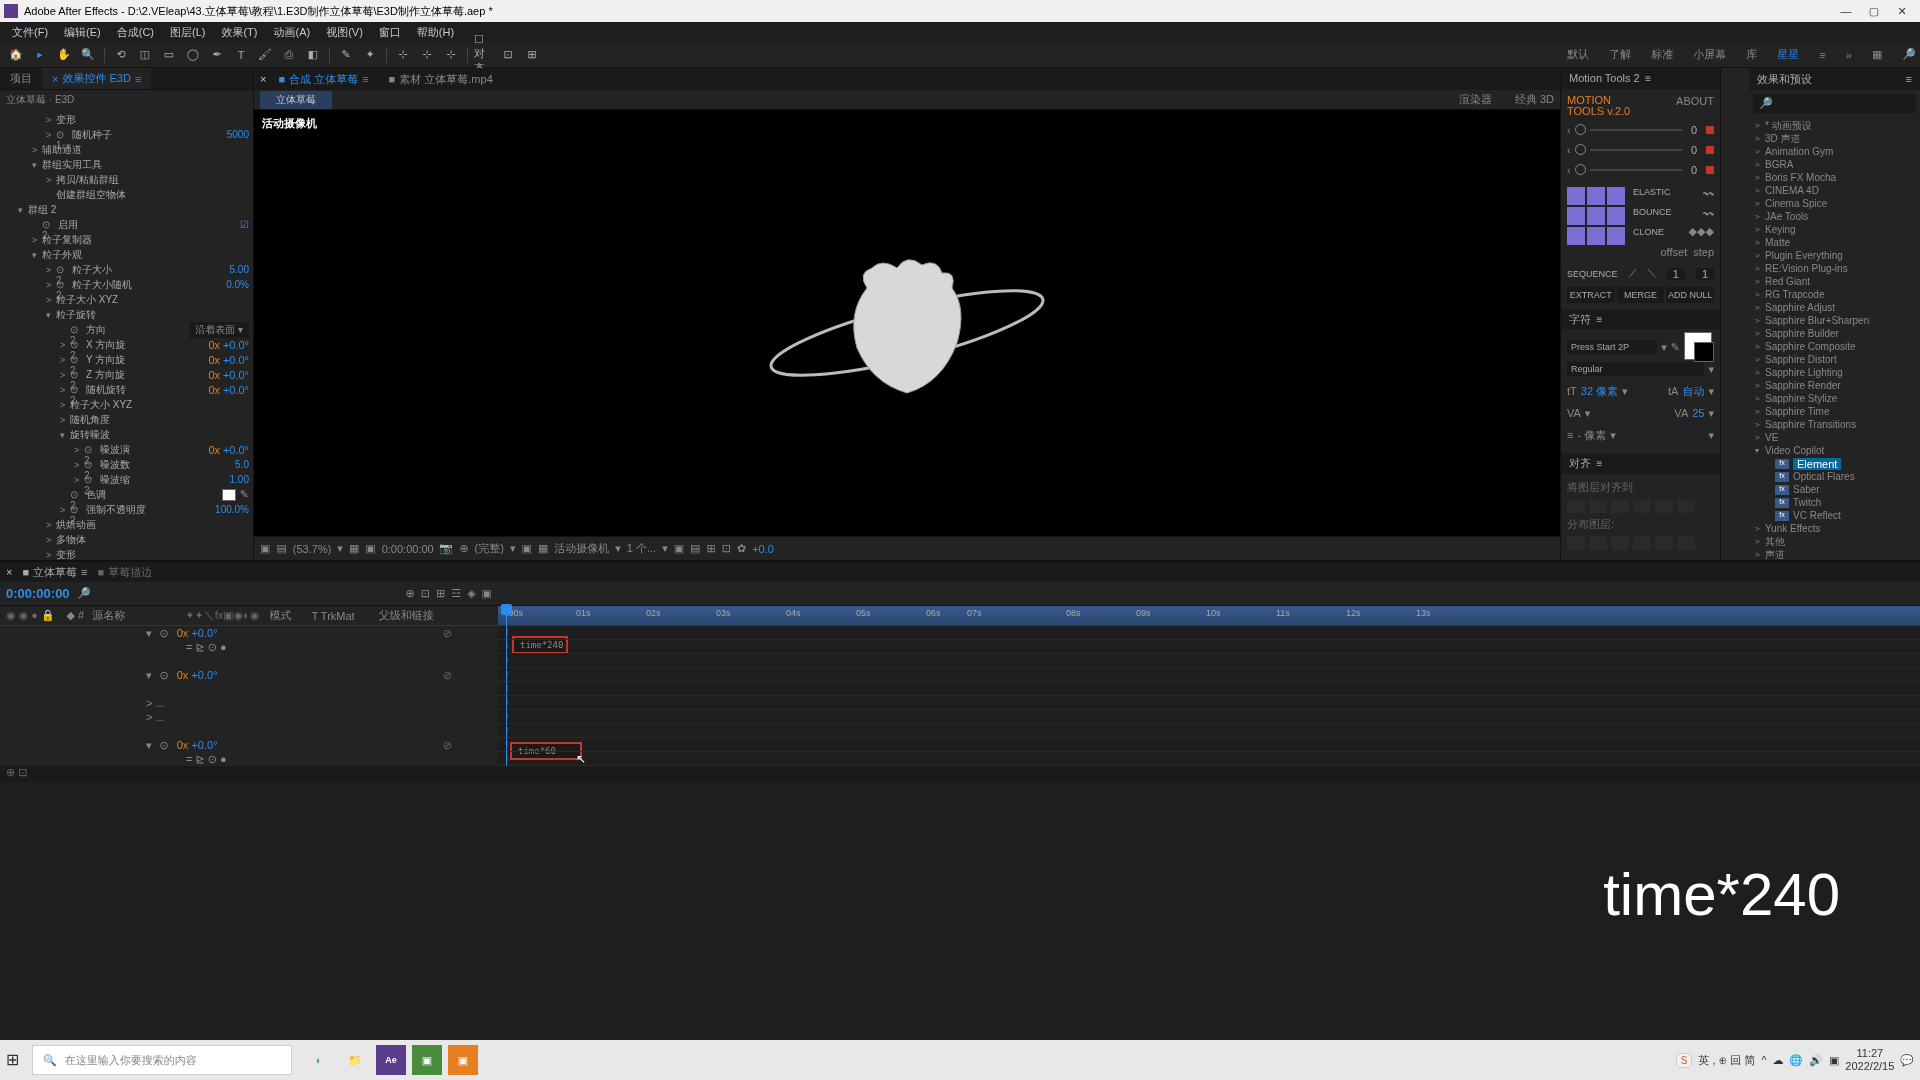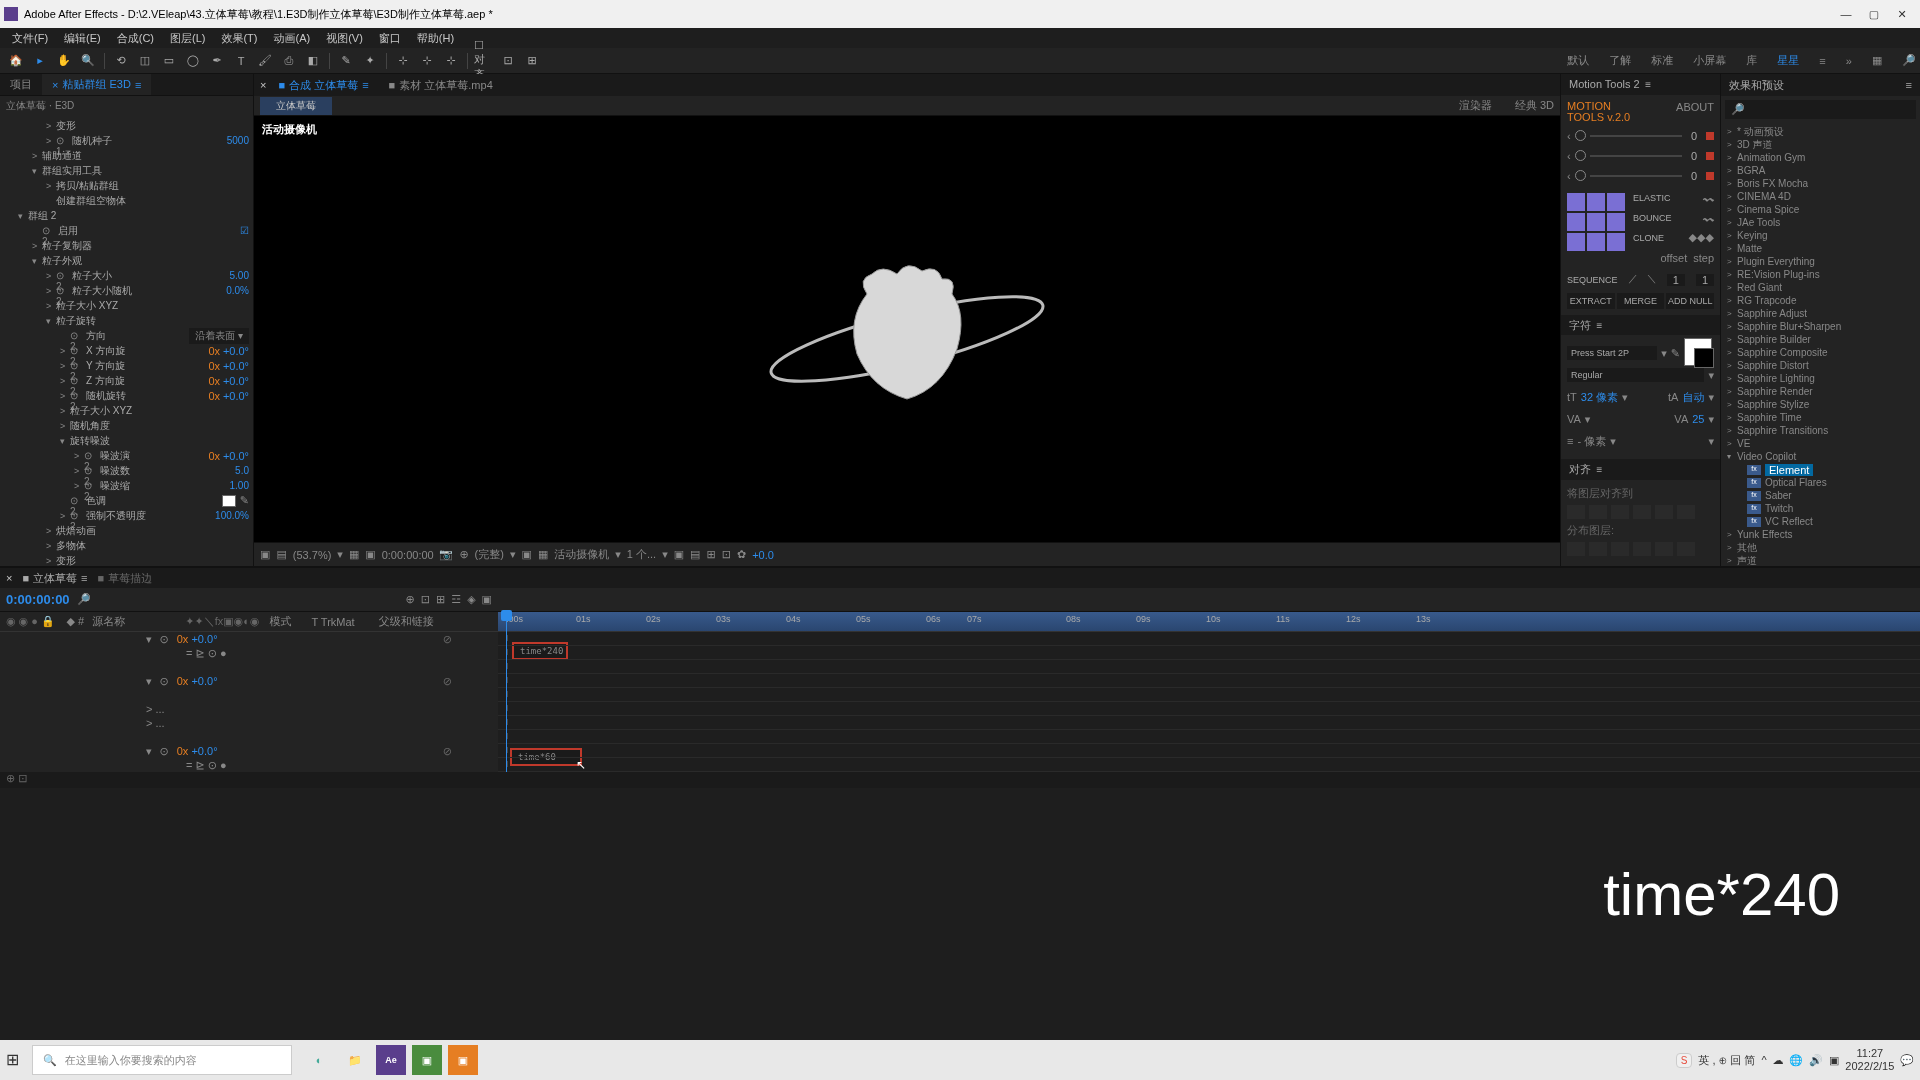--- a/index.html
+++ b/index.html
@@ -1,17 +1,17 @@
 <!DOCTYPE html>
 <html><head>
 <meta charset="utf-8">
 <style>
 * { margin: 0; padding: 0; box-sizing: border-box; font-family: "Microsoft YaHei", Arial, sans-serif; font-size: 11px; }
 body { background: #1e1e1e; color: #c8c8c8; width: 1920px; height: 1080px; overflow: hidden; position: relative; }
-.titlebar { height: 28px; background: #f0f0f0; color: #000; display: flex; align-items: center; padding: 0 4px; }
+.titlebar { height: 22px; background: #f0f0f0; color: #000; display: flex; align-items: center; padding: 0 4px; }
 .titlebar-icon { width: 14px; height: 14px; background: #5a3e8c; margin-right: 6px; display: inline-block; }
 .titlebar-text { flex: 1; font-size: 11px; }
 .window-controls { display: flex; }
 .window-btn { width: 28px; height: 20px; display: flex; align-items: center; justify-content: center; color: #333; }
 .menubar { height: 20px; background: #1e1e1e; display: flex; align-items: center; padding: 0 4px; color: #c8c8c8; }
 .menubar span { padding: 0 8px; cursor: default; text-align: center; }
 .toolbar { height: 26px; background: #232323; display: flex; align-items: center; padding: 0 4px; border-bottom: 1px solid #111; }
 .tool-icon { width: 20px; height: 20px; margin: 0 2px; display: flex; align-items: center; justify-content: center; color: #aaa; }
 .tool-sep { width: 1px; height: 16px; background: #444; margin: 0 4px; }
 .toolbar-right { margin-left: auto; display: flex; align-items: center; gap: 20px; }
@@ -37,21 +37,21 @@
 .comp-tab.active { color: #2d8ceb; }
 .comp-sub { height: 20px; display: flex; align-items: center; padding: 0 6px; border-bottom: 1px solid #111; }
 .comp-subtab { background: #2a3f5f; color: #c8c8c8; padding: 2px 16px; font-size: 10px; }
 .comp-right-label { margin-left: auto; color: #888; font-size: 10px; display: flex; gap: 23px; }
 .viewer { flex: 1; background: #000; position: relative; display: flex; align-items: center; justify-content: center; }
 .viewer-label { position: absolute; top: 6px; left: 8px; color: #fff; font-size: 11px; font-weight: bold; }
 .viewer-content { width: 300px; height: 220px; position: relative; }
 .viewer-bottom { height: 24px; background: #232323; display: flex; align-items: center; padding: 0 6px; gap: 6px; color: #888; font-size: 10px; border-top: 1px solid #111; }
 .right-panel { width: 360px; display: flex; }
 .right-col1 { width: 160px; background: #232323; border-left: 1px solid #111; display: flex; flex-direction: column; }
-.right-col2 { width: 200px; background: #232323; border-left: 1px solid #111; display: flex; flex-direction: column; }
+.right-col2 { width: 200px; background: #232323; border-left: 1px solid #111; display: flex; flex-direction: column; padding-left: 28px; }
 .rpanel-head { height: 22px; background: #1a1a1a; display: flex; align-items: center; padding: 0 8px; color: #aaa; font-size: 10px; }
 .mt-body { padding: 6px; font-size: 9px; color: #888; }
 .mt-slider-row { display: flex; align-items: center; height: 18px; gap: 4px; margin: 2px 0; }
 .mt-circle { width: 11px; height: 11px; border: 1.5px solid #888; border-radius: 50%; }
 .mt-track { flex: 1; height: 2px; background: #444; }
 .mt-num { width: 16px; text-align: center; color: #aaa; }
 .mt-sq { width: 8px; height: 8px; background: #c0392b; }
 .anchor-grid { display: grid; grid-template-columns: repeat(3, 18px); gap: 2px; margin: 6px 0; }
 .anchor-cell { width: 18px; height: 18px; background: #7a6fd4; }
 .mt-row { display: flex; align-items: center; justify-content: space-between; height: 18px; margin: 2px 0; }
@@ -167,21 +167,21 @@
     <span class="ws-label">▦</span>
     <span class="ws-label">🔎</span>
   </div>
 </div>
 
 <div class="main-area">
 
   <div class="left-panel">
     <div class="panel-tabs">
       <div class="ptab">项目</div>
-      <div class="ptab active">× <span>粘贴群组 E3D</span> ≡</div>
+      <div class="ptab active">× <span>效果控件 E3D</span> ≡</div>
     </div>
     <div class="panel-sub">立体草莓 · E3D</div>
     <div class="prop-tree" id="prop-tree">
         <div class="prop-row">
           <span class="prop-indent" style="width:42px"></span>
           <span class="prop-arrow">&gt;</span>
           <span class="prop-label">变形</span>
         </div>
         <div class="prop-row">
           <span class="prop-indent" style="width:42px"></span>

